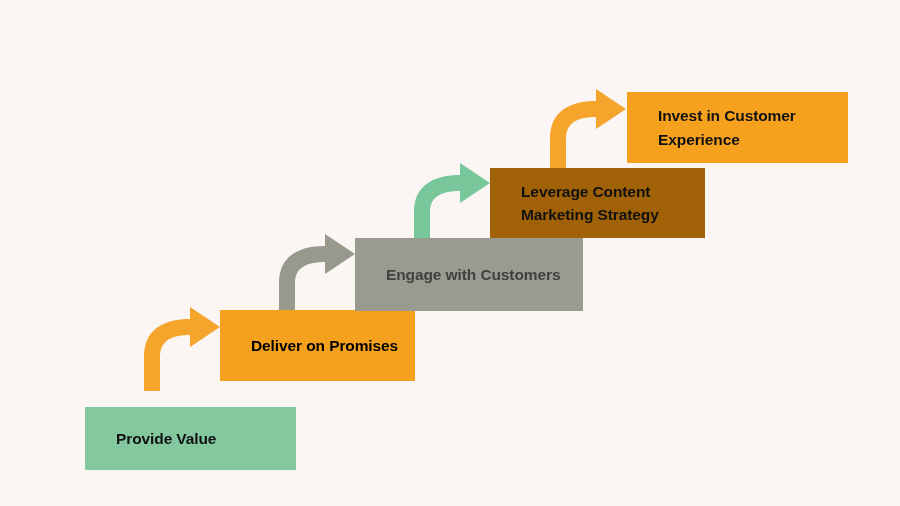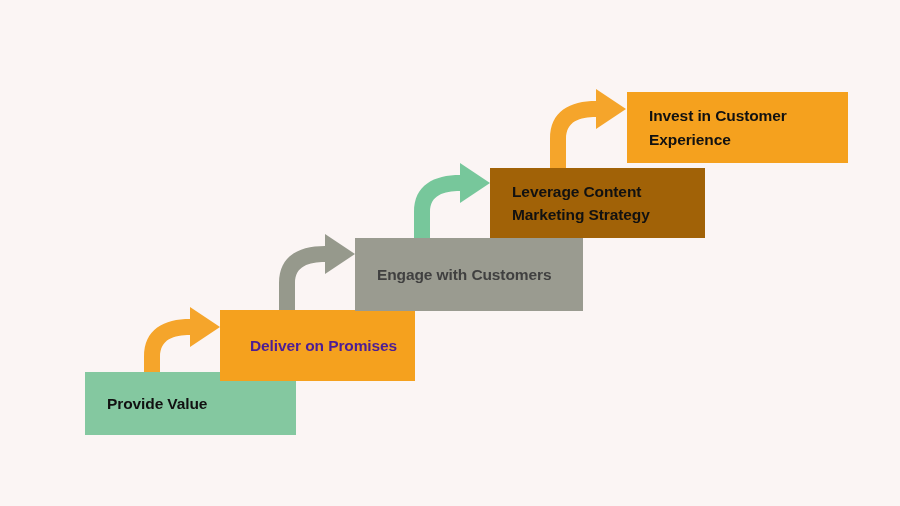--- a/index.html
+++ b/index.html
@@ -25,21 +25,21 @@
     align-items: center;
     z-index: 2;
   }
   .step-label {
     font-weight: bold;
     color: #111111;
     font-size: 15.5px;
     line-height: 1.5;
     letter-spacing: -0.1px;
     white-space: pre-line;
-    padding-left: 22px;
+    padding-left: 31px;
     padding-right: 10px;
   }
   .arrow {
     position: absolute;
     z-index: 1;
     pointer-events: none;
   }
   .arrow svg {
     display: block;
     overflow: visible;
@@ -67,26 +67,26 @@
       <path d="M8 77 L8 49 C8 22 28 12 54 12 L54 0 L84 20 L54 40 L54 28 C38 28 24 32 24 49 L24 77 Z" fill="#77c79b"></path>
     </svg>
   </div>
 
   <div class="arrow" id="arrow-3" style="left: 542px; top: 88px;">
     <svg width="86" height="82" viewBox="0 0 86 82">
       <path d="M8 82 L8 51 C8 23 28 13 54 13 L54 1 L84 21 L54 41 L54 29 C38 29 24 33 24 51 L24 82 Z" fill="#f5a52b"></path>
     </svg>
   </div>
 
-  <div class="step" id="step-0" style="left: 85px; top: 372px; width: 211px; height: 63px; background: rgb(132, 200, 160); text-align: center;">
+  <div class="step" id="step-0" style="left: 85px; top: 407px; width: 211px; height: 63px; background: rgb(132, 200, 160); text-align: center;">
     <span class="step-label" style="color: rgb(17, 17, 17);">Provide Value</span>
   </div>
 
   <div class="step" id="step-1" style="left: 220px; top: 310px; width: 195px; height: 71px; background: rgb(245, 161, 30);">
-    <span class="step-label" style="color: #4c1d95; margin-left: 8px;">Deliver on Promises</span>
+    <span class="step-label" style="color: #000000;">Deliver on Promises</span>
   </div>
 
   <div class="step" id="step-2" style="left: 355px; top: 238px; width: 228px; height: 73px; background: rgb(154, 155, 144);">
     <span class="step-label" style="color: #404040;">Engage with Customers</span>
   </div>
 
   <div class="step" id="step-3" style="left: 490px; top: 168px; width: 215px; height: 70px; background: #a16207;">
     <span class="step-label" style="color: rgb(17, 17, 17);">Leverage Content
 Marketing Strategy</span>
   </div>

